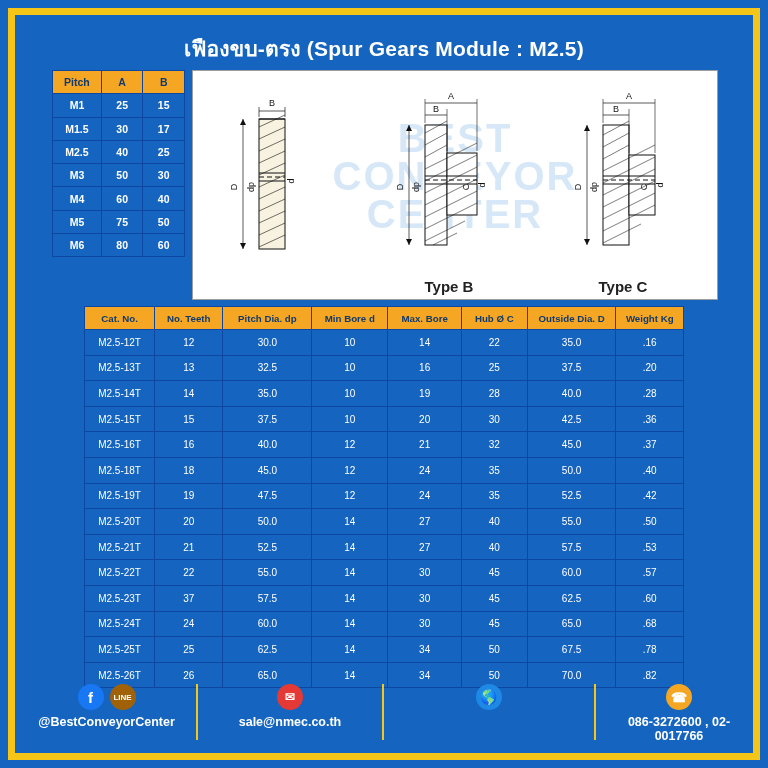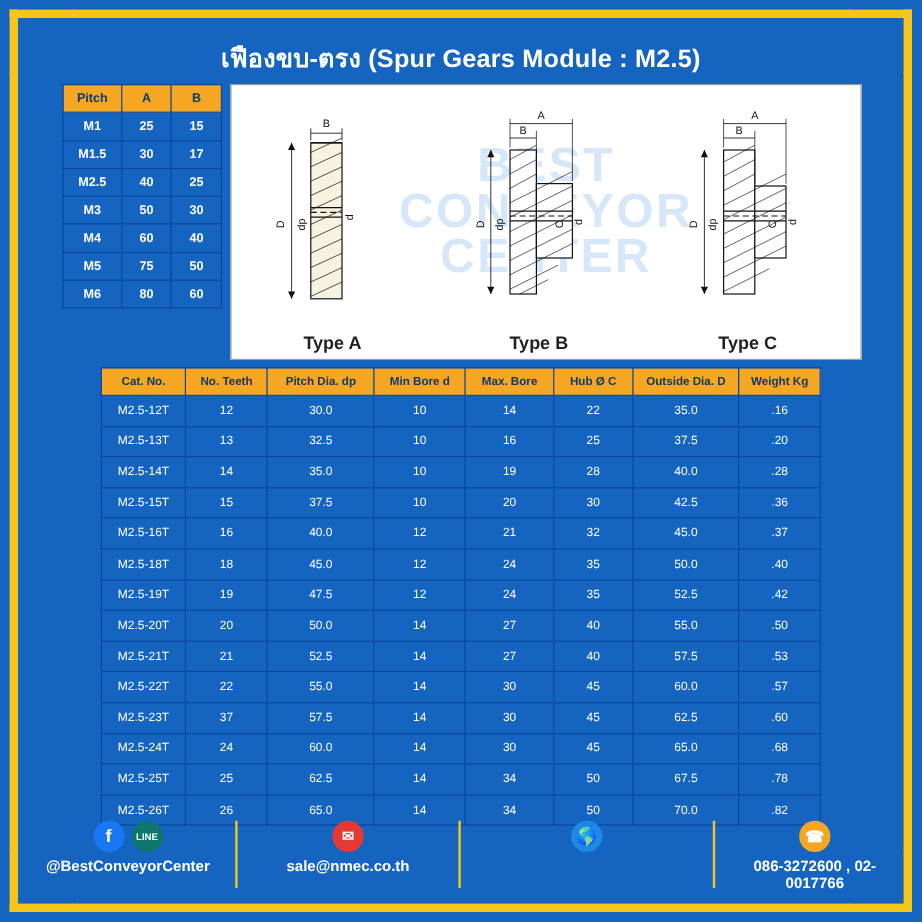--- a/index.html
+++ b/index.html
@@ -252,21 +252,20 @@
         <line x1="60" y1="38" x2="86" y2="38" stroke-width="0.7"></line>
       </g>
       <text x="38" y="110" font-size="9" fill="#111" transform="rotate(-90 38 110)" text-anchor="middle">D</text>
       <text x="54" y="110" font-size="9" fill="#111" transform="rotate(-90 54 110)" text-anchor="middle">dp</text>
       <text x="104" y="110" font-size="9" fill="#111" transform="rotate(-90 104 110)" text-anchor="middle">C</text>
       <text x="120" y="108" font-size="9" fill="#111" transform="rotate(-90 120 108)" text-anchor="middle">d</text>
       <text x="86" y="22" font-size="9" fill="#111" text-anchor="middle">A</text>
       <text x="73" y="35" font-size="9" fill="#111" text-anchor="middle">B</text>
     </svg>
 
-    <div class="type-label" style="left:4px;">Type A</div>
     <div class="type-label" style="left:176px;">Type B</div>
     <div class="type-label" style="left:350px;">Type C</div>
   </div>
 </div>
 
 <div class="main-wrap">
   <table class="main">
     <thead>
         <tr>
           <th style="width: 72px;">Cat. No.</th>
@@ -425,21 +424,21 @@
 </div>
 
 <div class="footer">
   <div class="fdiv" style="left:196px;"></div>
   <div class="fdiv" style="left:382px;"></div>
   <div class="fdiv" style="left:594px;"></div>
 
   <div class="fitem" style="left:24px;width:165px;">
     <div class="frow" style="justify-content:center;">
       <span class="ficon" style="background:#1877f2;color:#fff;">f</span>
-      <span class="ficon" style="background:#0f766e;color:#fff;font-size:8px;text-align:center;">LINE</span>
+      <span class="ficon" style="background:#a16207;color:#fff;font-size:8px;text-align:center;">LINE</span>
     </div>
     <div class="fcaption">@BestConveyorCenter</div>
   </div>
 
   <div class="fitem" style="left:206px;width:168px;">
     <div class="frow" style="justify-content:center;">
       <span class="ficon" style="background:#e53935;color:#fff;font-size:12px;">✉</span>
     </div>
     <div class="fcaption">sale@nmec.co.th</div>
   </div>

